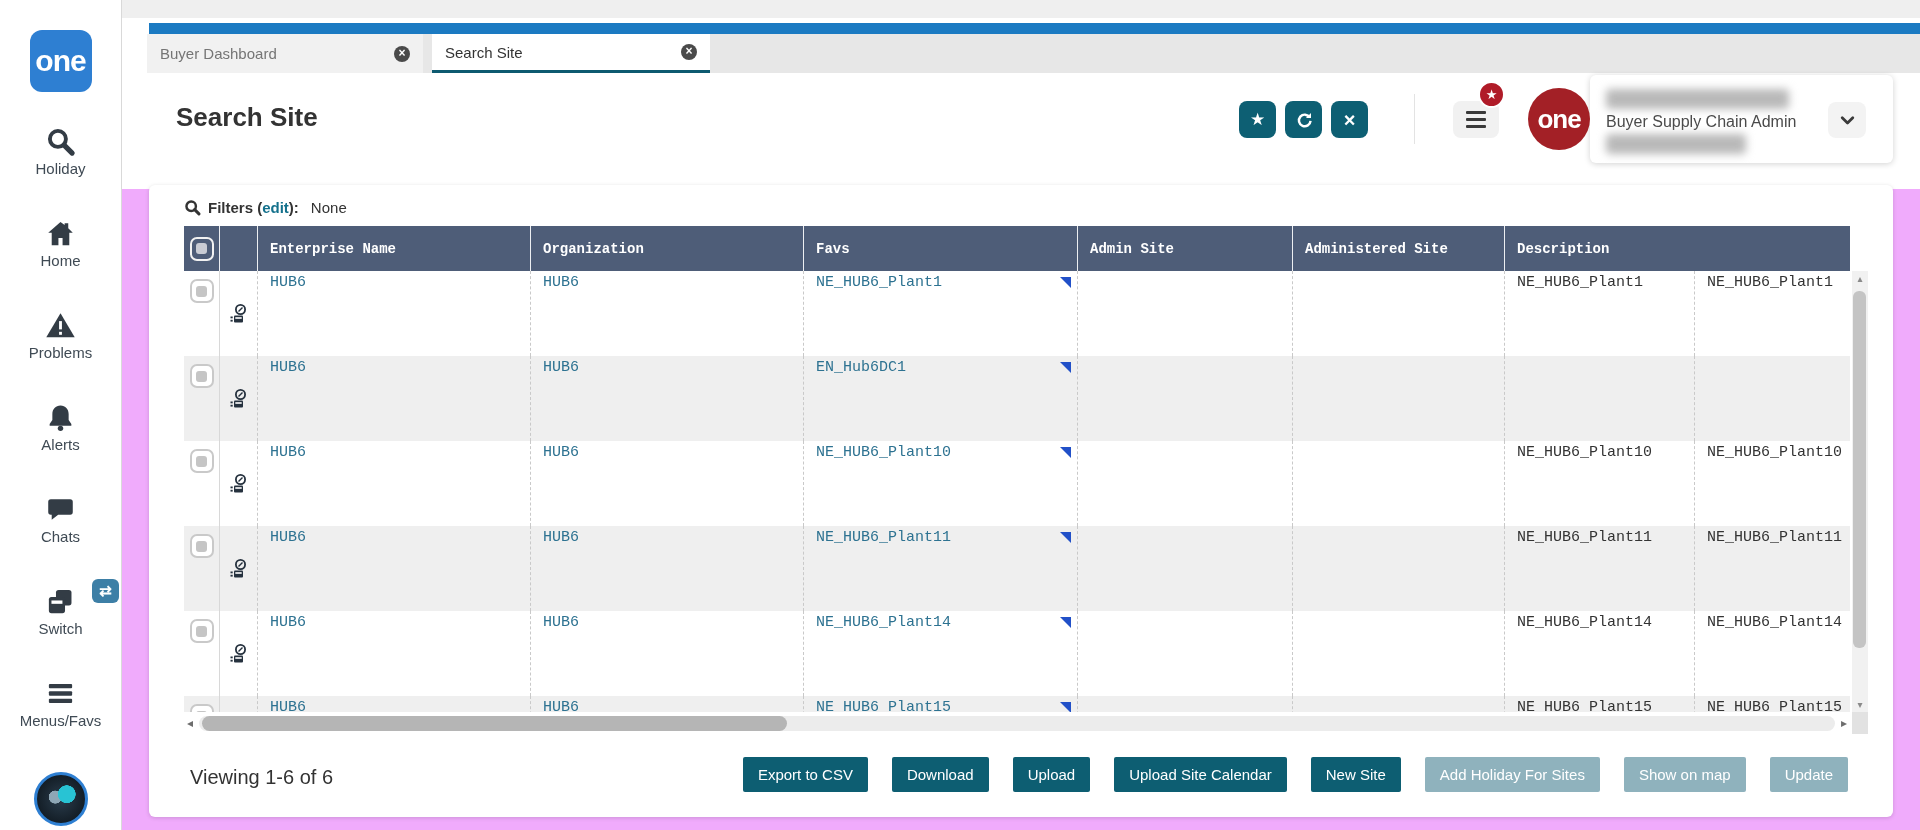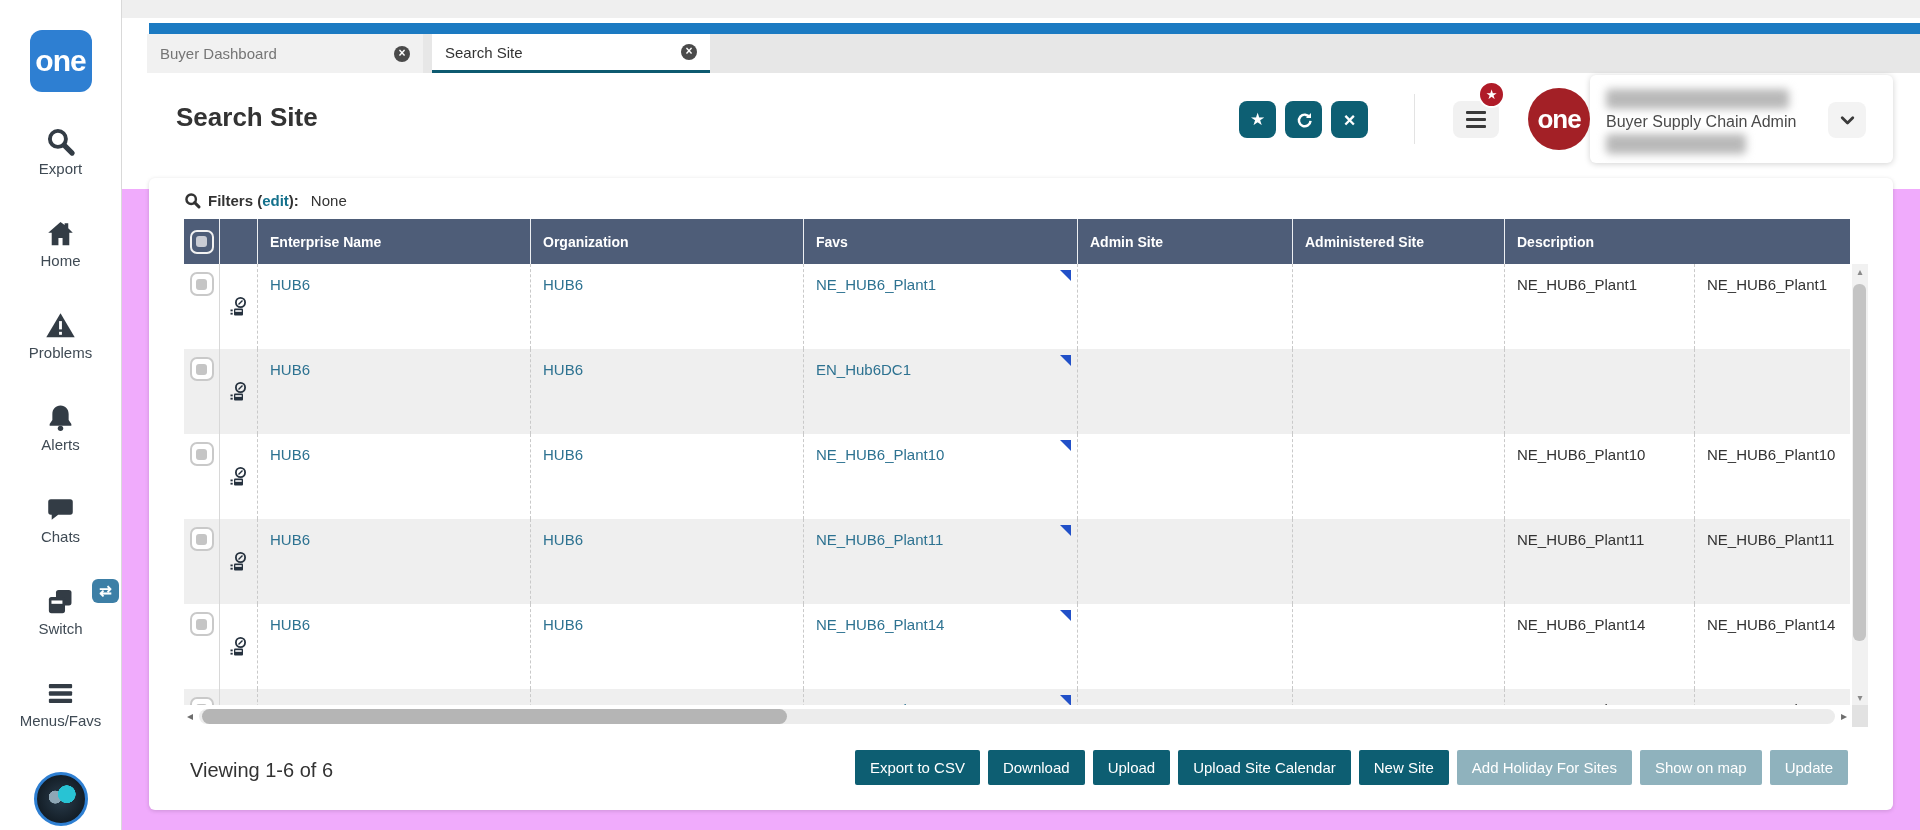--- a/index.html
+++ b/index.html
@@ -52,40 +52,40 @@
            color:#fff;font-weight:bold;font-size:26px;display:flex;align-items:center;justify-content:center;
            letter-spacing:-1px;z-index:2;}
   .blur-a,.blur-b{position:absolute;background:#b9b9b9;filter:blur(4px);border-radius:4px;z-index:3;}
   .blur-a{left:1484px;top:71px;width:183px;height:20px;}
   .blur-b{left:1484px;top:116px;width:140px;height:20px;}
   .user-role{position:absolute;left:1484px;top:95px;font-size:16px;color:#4a4a4a;z-index:3;}
   .chev-btn{position:absolute;left:1706px;top:84px;width:38px;height:36px;background:#f3f3f3;border-radius:8px;
             display:flex;align-items:center;justify-content:center;z-index:3;cursor:pointer;}
 
   
-  .card{position:absolute;left:27px;top:160px;width:1744px;height:632px;background:#fff;border-radius:6px;
+  .card{position:absolute;left:27px;top:167px;width:1744px;height:632px;background:#fff;border-radius:6px;
         box-shadow:0 1px 4px rgba(0,0,0,0.15);}
   .filters-row{position:absolute;left:35px;top:10px;height:24px;display:flex;align-items:center;
                font-size:15px;color:#333;}
   .filters-row .b{font-weight:bold;}
   .filters-row .edit{color:#14718c;font-weight:bold;cursor:pointer;}
   .filters-row .val{margin-left:12px;}
   .filters-row svg{margin-right:7px;}
 
-  .tbl{position:absolute;left:35px;top:41px;width:1666px;}
+  .tbl{position:absolute;left:35px;top:41px;width:1666px;font-family:Liberation Mono, monospace;}
   .thead{display:flex;height:45px;background:#4e5d78;}
   .th{box-sizing:border-box;color:#fff;font-weight:bold;font-size:14px;display:flex;align-items:center;
       padding-left:12px;border-left:1px solid rgba(255,255,255,0.9);}
   .th:first-child{border-left:none;justify-content:center;padding-left:0;}
   .c-sel{width:35px;}.c-ico{width:38px;}.c-en{width:273px;}.c-org{width:273px;}.c-name{width:274px;}
   .c-adm{width:215px;}.c-ads{width:212px;}.c-dn{width:190px;}.c-desc{width:156px;}
   .tbody{height:441px;overflow:hidden;}
   .tr{display:flex;height:85px;background:#fff;}
   .tr.alt{background:#efefef;}
-  .td{box-sizing:border-box;position:relative;padding:12px 10px 0 12px;font-size:15px;}
+  .td{box-sizing:border-box;position:relative;padding:3px 10px 0 12px;font-size:15px;}
   .td.c-sel{padding:0;}
   .td.c-ico{border-left:1px solid #d8d8d8;padding:0;}
   .td.c-en,.td.c-org,.td.c-name,.td.c-adm,.td.c-ads,.td.c-dn,.td.c-desc{border-left:1px dashed #c9c9c9;}
   .lnk{color:#2d7291;cursor:pointer;text-decoration:none;}
   .txt{color:#333;}
   .tri{position:absolute;top:6px;right:6px;width:0;height:0;border-left:11px solid transparent;
        border-top:11px solid #2150c8;cursor:pointer;}
   .cb{width:24px;height:24px;border:2px solid #c9c9c9;border-radius:7px;background:#fff;box-sizing:border-box;
       margin:8px auto 0;display:flex;align-items:center;justify-content:center;cursor:pointer;}
   .cb i{width:11px;height:11px;background:#c5c5c5;border-radius:3px;}
@@ -97,39 +97,39 @@
   .hs-arrow{width:12px;text-align:center;color:#6d6d6d;font-size:12px;cursor:pointer;}
   .hs-track{flex:1;height:15px;background:#ececec;border-radius:8px;margin:0 3px;position:relative;cursor:pointer;}
   .hs-thumb{position:absolute;left:3px;top:0;width:585px;height:15px;background:#b5b5b5;border-radius:8px;cursor:grab;}
   .vscroll{position:absolute;left:1703px;top:86px;width:16px;height:441px;background:#f1f1f1;}
   .vs-arrow{position:absolute;left:0;width:16px;text-align:center;color:#8a8a8a;font-size:10px;cursor:pointer;}
   .vs-up{top:2px;} .vs-down{bottom:2px;}
   .vs-thumb{position:absolute;left:1px;top:20px;width:13px;height:357px;background:#c4c4c4;border-radius:6px;cursor:grab;}
   .corner{position:absolute;left:1703px;top:527px;width:16px;height:22px;background:#e2e2e2;}
 
   .viewing{position:absolute;left:41px;top:581px;font-size:20px;color:#333;}
-  .actions{position:absolute;right:45px;top:572px;display:flex;gap:8px;text-align:center;}
+  .actions{position:absolute;right:45px;top:572px;display:flex;gap:24px;text-align:center;}
   .abtn{height:35px;padding:0 15px;border-radius:2px;color:#fff;font-size:15px;display:flex;align-items:center;cursor:pointer;}
   .abtn.on{background:#0d5e72;}
   .abtn.off{background:#8fb2bd;}
 </style>
 </head>
 <body>
 
 <div class="sidebar">
   <div class="side-logo">one</div>
 
   <div class="nav-item">
     <span>
       <svg viewBox="0 0 24 24">
           <circle cx="10" cy="10" r="6.2" fill="none" stroke="#333c45" stroke-width="3"></circle>
           <path d="M14.8 14.8 21 21" stroke="#333c45" stroke-width="4" stroke-linecap="round"></path>
         </svg>
     </span>
-    <span class="nav-label">Export</span>
+    <span class="nav-label">Holiday</span>
   </div>
 
   <div class="nav-item">
     <span>
       <svg viewBox="0 0 24 24" fill="#333c45">
           <path d="M12 3 2.5 11.5h2.7V21h5.2v-5.6h3.2V21h5.2v-9.5h2.7L18 8V4h-2.8v1.5z"></path>
         </svg>
     </span>
     <span class="nav-label">Home</span>
   </div>

